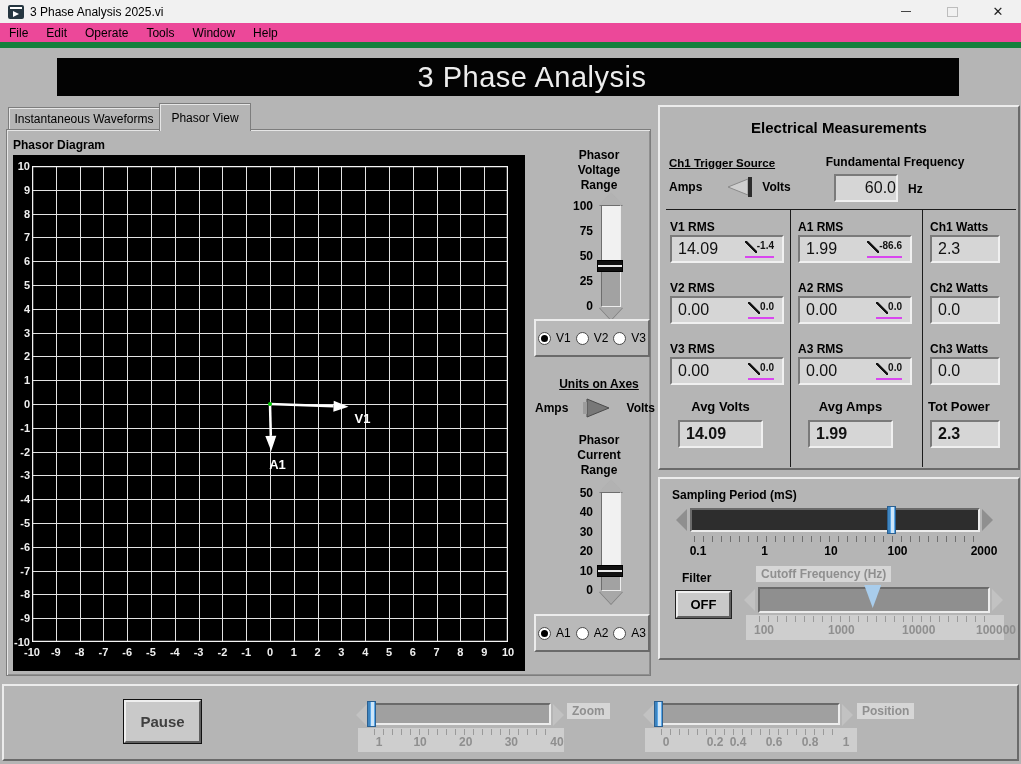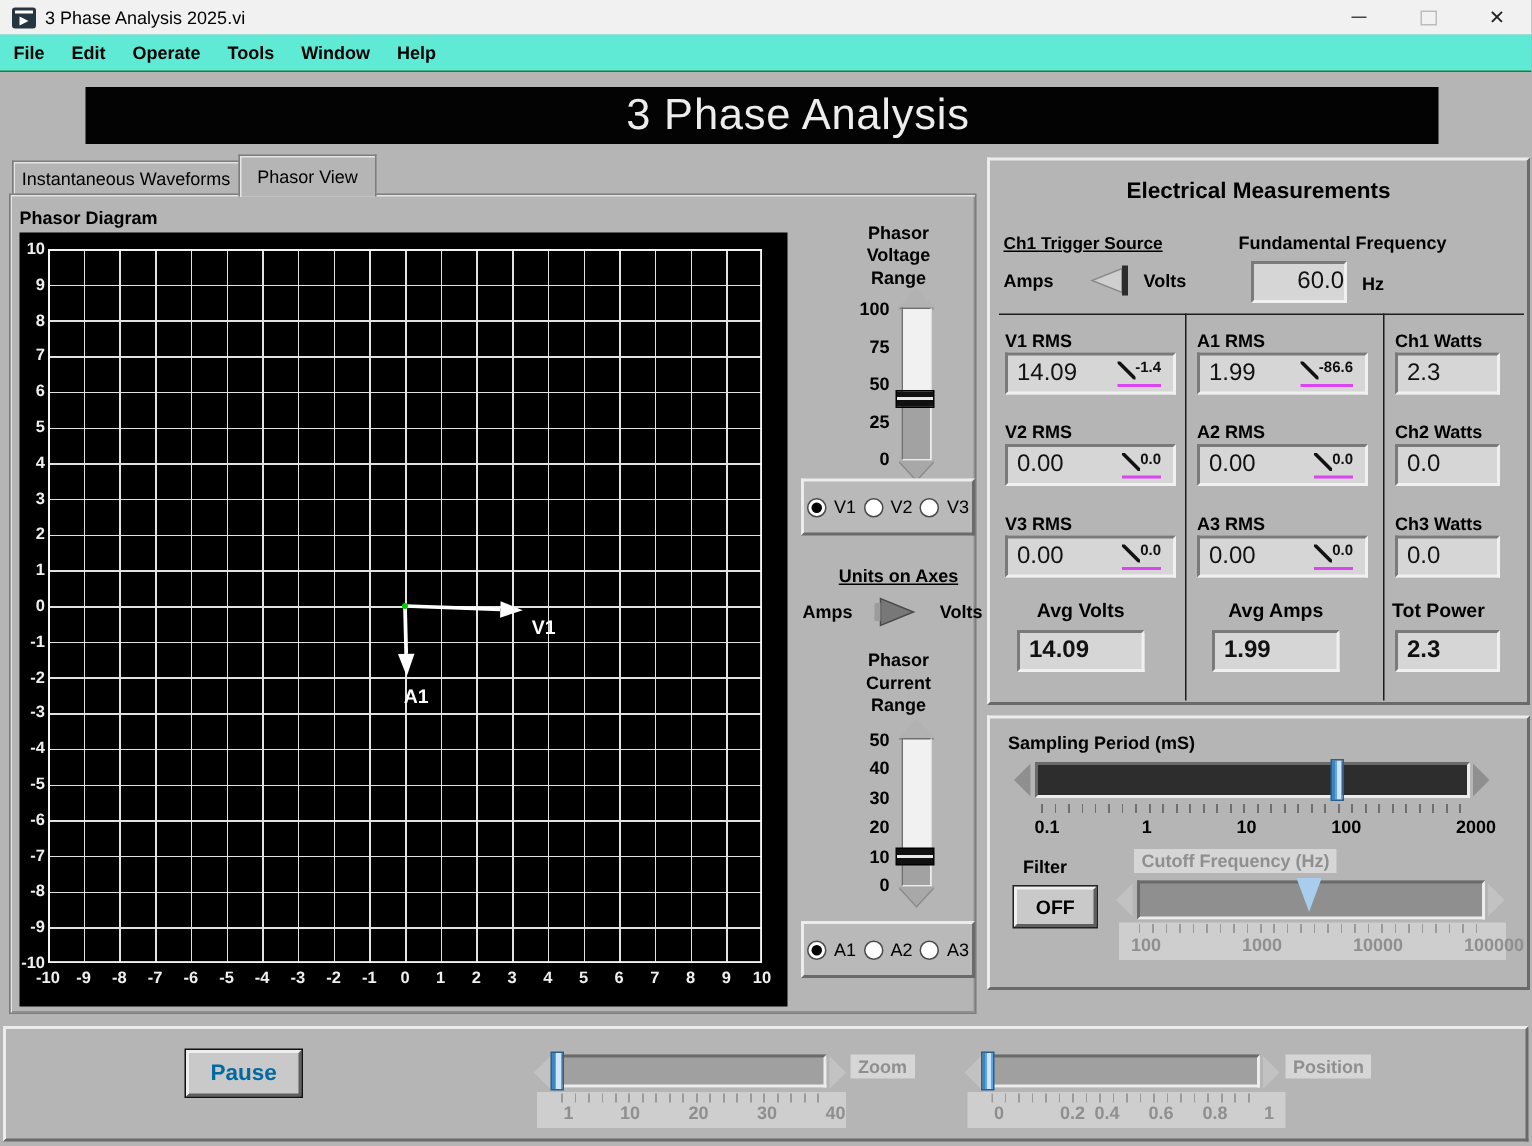--- a/index.html
+++ b/index.html
@@ -14,21 +14,21 @@
   #titlebar{position:absolute;left:0;top:0;width:1021px;height:23px;background:#f1f1f1;display:flex;align-items:center;}
   #appicon{width:16px;height:14px;background:#253640;margin:0 6px 0 8px;position:relative;border-radius:2px;}
   #appicon:before{content:'';position:absolute;left:2px;top:2px;width:12px;height:2px;background:#fff;}
   #appicon:after{content:'';position:absolute;left:5px;top:6px;border-left:6px solid #fff;border-top:3px solid transparent;border-bottom:3px solid transparent;}
   #wintitle{font-size:12px;color:#000;}
   #wincontrols{margin-left:auto;display:flex;height:23px;}
   .winbtn{width:46px;height:23px;display:flex;align-items:center;justify-content:center;font-size:13px;color:#222;}
   .minbar{width:10px;height:1px;background:#444;display:block;}
   .maxbox{width:9px;height:8px;border:1px solid #bdbdbd;display:block;}
   
-  #menubar{position:absolute;left:0;top:23px;width:1021px;height:25px;background:#5eead4;display:flex;align-items:center;border-bottom:1px solid #15803d;box-sizing:border-box;font-weight:bold;}
+  #menubar{position:absolute;left:0;top:23px;width:1021px;height:25px;background:#ec4899;display:flex;align-items:center;border-bottom:6px solid #15803d;box-sizing:border-box;}
   .menu-item{font-size:12px;color:#000;padding:0 9px;line-height:24px;}
   
   #banner{position:absolute;left:57px;top:58px;width:902px;height:38px;background:#030303;display:flex;align-items:center;justify-content:center;}
   #banner span{color:#ededed;font-size:29px;letter-spacing:.5px;margin-left:48px;}
   
   .tab{position:absolute;background:#b5b5b5;border:1px solid #7d7d7d;border-bottom:none;
        box-shadow:inset 1px 1px 0 #e6e6e6;font-size:12px;color:#000;display:flex;align-items:center;justify-content:center;}
   #tab-inactive{left:8px;top:107px;width:150px;height:22px;}
   #tab-active{left:159px;top:103px;width:90px;height:27px;z-index:3;}
   #tabpage{position:absolute;left:6px;top:129px;width:645px;height:547px;border:1px solid #7d7d7d;
@@ -414,21 +414,21 @@
   <div class="hticks dis" style="left:99px;top:137px;width:230px;"></div>
   <div class="hlabels" id="cutoff-labels" style="left:98px;top:144px;width:232px;color:#8f8f8f;">
       <span style="left: 0px;">100</span>
       <span style="left: 77.3333px;">1000</span>
       <span style="left: 154.667px;">10000</span>
       <span style="left: 232px;">100000</span>
     </div>
 </div>
 
 <div id="footer" class="raised">
-  <div class="pushbtn" style="left:120px;top:14px;width:77px;height:31px;outline:1px solid #111;color:#0369a1;font-size:15px;font-weight:700;">Pause</div>
+  <div class="pushbtn" style="left:120px;top:14px;width:77px;height:43px;outline:1px solid #111;color:#404040;font-size:15px;font-weight:700;">Pause</div>
 
   <div class="harrow-l dis" style="left:352px;top:18px;"></div>
   <div class="htrack" style="left:365px;top:17px;width:182px;height:22px;background:#a0a0a0;"></div>
   <div class="bluehandle" id="zoom-handle" style="top: 15px; height: 26px; left: 363px;"></div>
   <div class="harrow-r dis" style="left:549px;top:18px;"></div>
   <div class="taglabel" style="left:563px;top:17px;">Zoom</div>
   <div class="strip" style="left:354px;top:42px;width:206px;height:24px;"></div>
   <div class="hticks dis" style="left:370px;top:43px;width:176px;"></div>
   <div class="hlabels" id="zoom-labels" style="left:369px;top:49px;width:178px;color:#8f8f8f;">
       <span style="left: 0px;">1</span>

